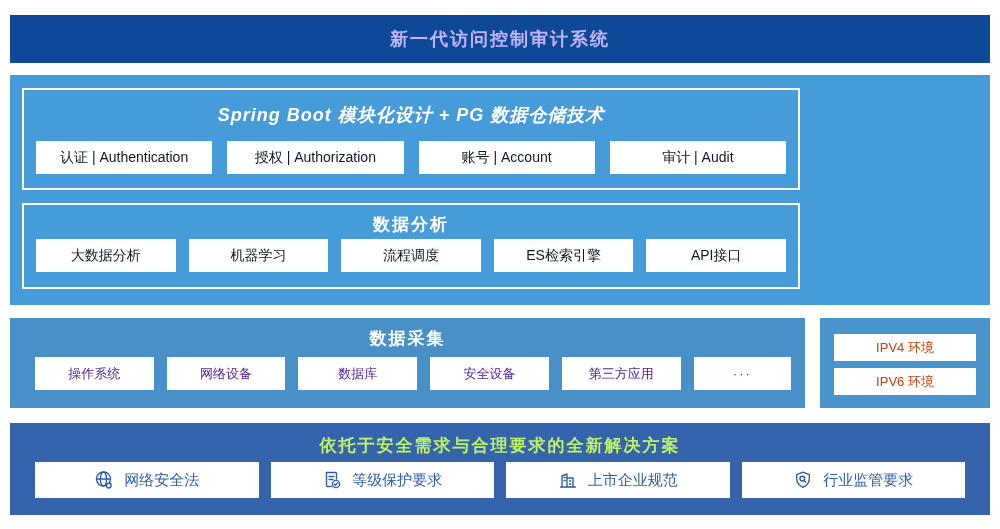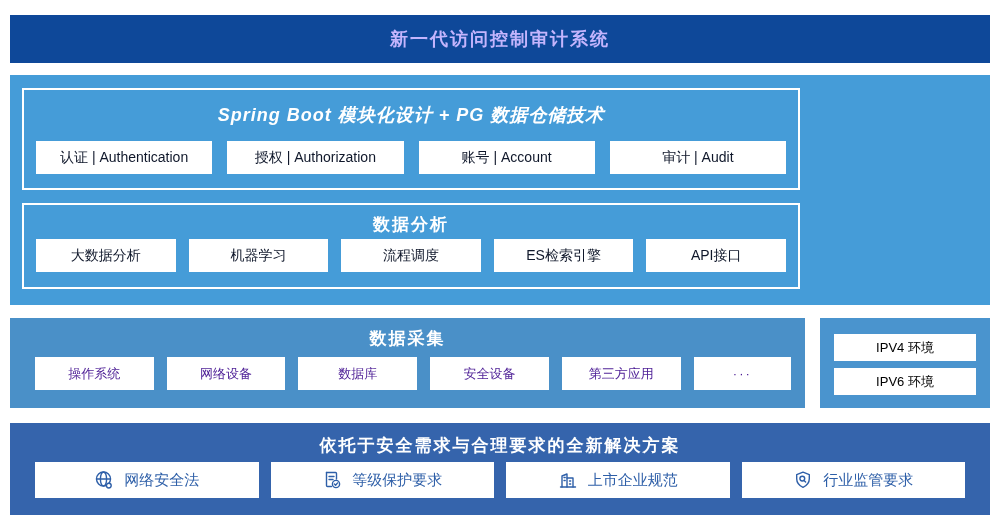--- a/index.html
+++ b/index.html
@@ -28,25 +28,25 @@
   
   .collection { position:absolute; left:10px; top:318px; width:795px; height:90px; background:#4A90C8; }
   .collection-header { color:#ffffff; text-align:center; font-weight:bold; font-size:17px; margin-top:9px; letter-spacing:2px; }
   .collection-row { position:absolute; left:25px; right:14px; top:39px; height:33px; display:flex; gap:13px; }
   .collection .wbox { color:#4c1d95; font-size:13px; }
   .wbox.small { flex:0.82 1 0; letter-spacing:2px; }
 
   .env-panel { position:absolute; left:820px; top:318px; width:170px; height:90px; background:#4A94CE;
                display:flex; flex-direction:column; gap:7px; padding:16px 14px 13px 14px; }
   .env-box { flex:1 1 0; background:#ffffff; display:flex; align-items:center; justify-content:center;
-             color:#000000; font-size:13px; }
+             color:#c2410c; font-size:13px; }
 
   
   .solution { position:absolute; left:10px; top:423px; width:980px; height:92px; background:#3564AC; }
-  .solution-header { color:#ffffff; text-align:center; font-weight:bold; font-size:17px; margin-top:11px; letter-spacing:2px; }
+  .solution-header { color:#bef264; text-align:center; font-weight:bold; font-size:17px; margin-top:11px; letter-spacing:2px; }
   .solution-row { position:absolute; left:25px; right:25px; top:39px; height:36px; display:flex; gap:12px; }
   .sol-box { flex:1 1 0; background:#ffffff; display:flex; align-items:center; justify-content:center;
              gap:10px; color:#2E5FA8; font-size:15px; }
   .sol-icon { width:20px; height:20px; display:block; flex:0 0 auto; }
   .sol-icon svg { display:block; width:20px; height:20px; stroke:#2E5FA8; fill:none;
                   stroke-width:1.4; stroke-linecap:round; stroke-linejoin:round; }
 </style>
 </head>
 <body>
 

